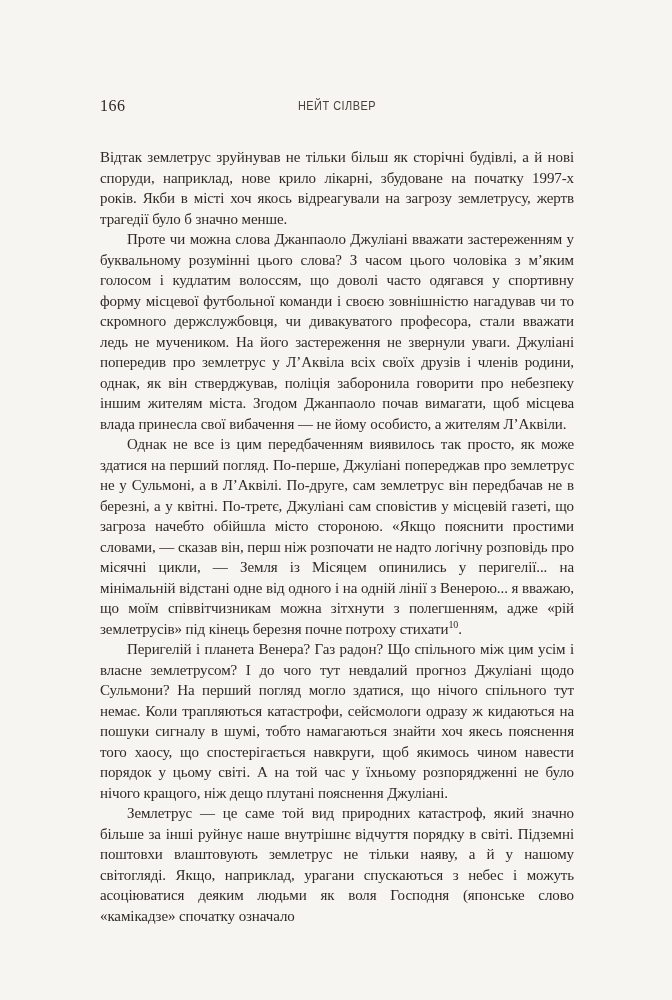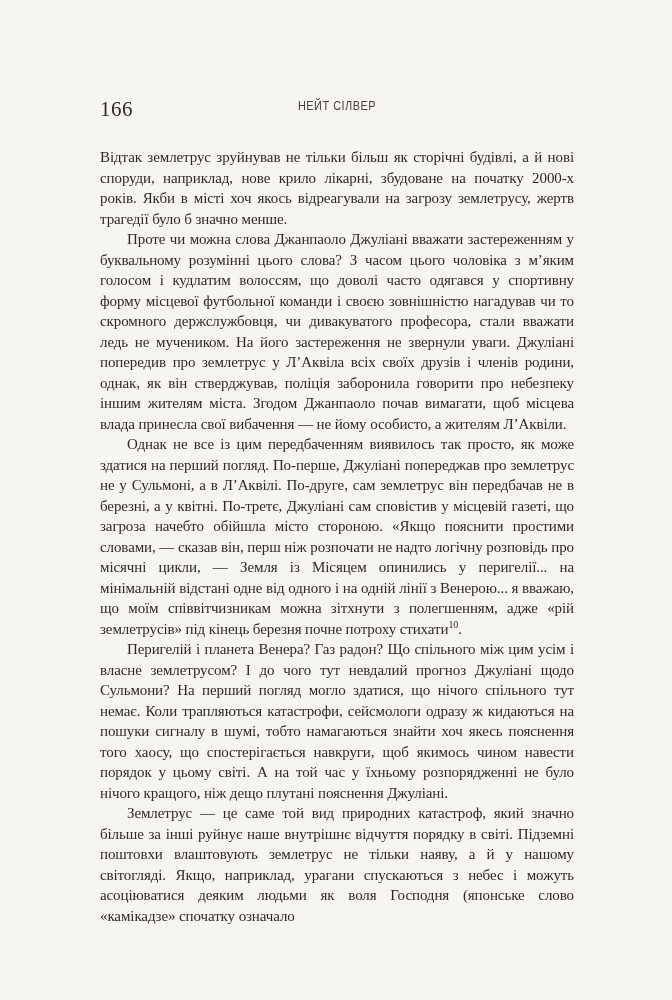--- a/index.html
+++ b/index.html
@@ -15,21 +15,21 @@
     padding: 97px 98px 0 100px;
     overflow: hidden;
   }
   .page-header {
     position: relative;
     height: 17px;
     margin-bottom: 33px;
   }
   .page-number {
     font-family: "Liberation Serif", serif;
-    font-size: 21px;
+    font-size: 16px;
     color: var(--ink, #2e2a24);
     letter-spacing: 0.5px;
   }
   .running-head {
     position: absolute;
     top: 1px;
     left: 50%;
     transform: translateX(-50%) scaleX(0.84);
     transform-origin: center;
     white-space: nowrap;
@@ -67,21 +67,21 @@
 
 <div class="page">
 
   <header class="page-header">
     <span class="page-number">166</span>
     <span class="running-head">НЕЙТ СІЛВЕР</span>
   </header>
 
   <main class="page-body">
 
-    <p class="para">Відтак землетрус зруйнував не тільки більш як сторічні будівлі, а й нові споруди, наприклад, нове крило лікарні, збудоване на початку 2000-х років. Якби в місті хоч якось відреагували на загрозу землетрусу, жертв трагедії було б значно менше.</p>
+    <p class="para">Відтак землетрус зруйнував не тільки більш як сторічні будівлі, а й нові споруди, наприклад, нове крило лікарні, збудоване на початку 1997-х років. Якби в місті хоч якось відреагували на загрозу землетрусу, жертв трагедії було б значно менше.</p>
 
     <p class="para indent">Проте чи можна слова Джанпаоло Джуліані вважати застереженням у буквальному розумінні цього слова? З часом цього чоловіка з м’яким голосом і кудлатим волоссям, що доволі часто одягався у спортивну форму місцевої футбольної команди і своєю зовнішністю нагадував чи то скромного держслужбовця, чи дивакуватого професора, стали вважати ледь не мучеником. На його застереження не звернули уваги. Джуліані попередив про землетрус у Л’Аквіла всіх своїх друзів і членів родини, однак, як він стверджував, поліція заборонила говорити про небезпеку іншим жителям міста. Згодом Джанпаоло почав вимагати, щоб місцева влада принесла свої вибачення — не йому особисто, а жителям Л’Аквіли.</p>
 
     <p class="para indent"><span>Однак не все із цим передбаченням виявилось так просто, як може здатися на перший погляд. По-перше, Джуліані попереджав про землетрус не у Сульмоні, а в Л’Аквілі. По-друге, сам землетрус він передбачав не в березні, а у квітні. По-третє, Джуліані сам сповістив у місцевій газеті, що загроза начебто обійшла місто стороною. «Якщо пояснити простими словами, — сказав він, перш ніж розпочати не надто логічну розповідь про місячні цикли, — Земля із Місяцем опинились у перигелії... на мінімальній відстані одне від одного і на одній лінії з Венерою... я вважаю, що моїм співвітчизникам можна зітхнути з полегшенням, адже «рій землетрусів» під кінець березня почне потроху стихати</span><sup>10</sup><span>.</span></p>
 
     <p class="para indent">Перигелій і планета Венера? Газ радон? Що спільного між цим усім і власне землетрусом? І до чого тут невдалий прогноз Джуліані щодо Сульмони? На перший погляд могло здатися, що нічого спільного тут немає. Коли трапляються катастрофи, сейсмологи одразу ж кидаються на пошуки сигналу в шумі, тобто намагаються знайти хоч якесь пояснення того хаосу, що спостерігається навкруги, щоб якимось чином навести порядок у цьому світі. А на той час у їхньому розпорядженні не було нічого кращого, ніж дещо плутані пояснення Джуліані.</p>
 
     <p class="para indent">Землетрус — це саме той вид природних катастроф, який значно більше за інші руйнує наше внутрішнє відчуття порядку в світі. Підземні поштовхи влаштовують землетрус не тільки наяву, а й у нашому світогляді. Якщо, наприклад, урагани спускаються з небес і можуть асоціюватися деяким людьми як воля Господня (японське слово «камікадзе» спочатку означало</p>
 
   </main>

